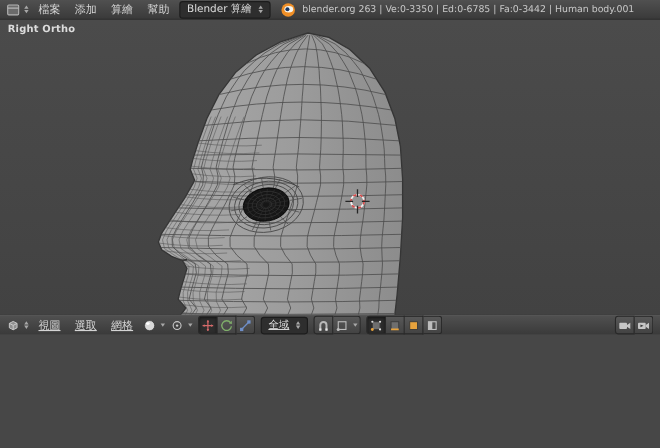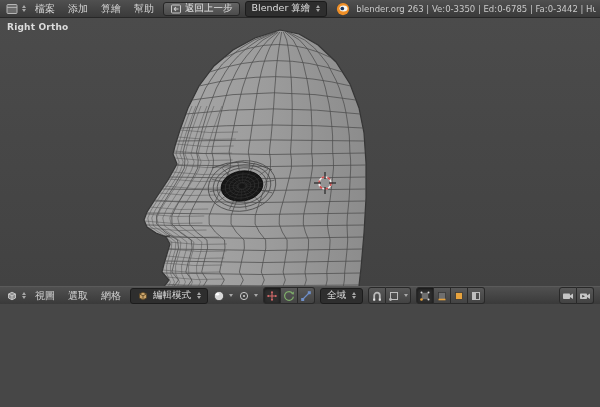--- a/index.html
+++ b/index.html
@@ -1,21 +1,21 @@
 <!DOCTYPE html>
 <html><head>
 <meta charset="utf-8">
 <style>
   html,body{margin:0;padding:0;background:#474747;}
   body{width:600px;height:407px;overflow:hidden;font-family:"DejaVu Sans","Liberation Sans",sans-serif;}
   .app{width:600px;height:304px;display:flex;flex-direction:column;}
   .bar{height:18px;flex:0 0 18px;display:flex;align-items:center;gap:1px;padding:0 4px;
        background:linear-gradient(#505050,#3a3a3a);box-sizing:border-box;font-size:10px;color:#d4d4d4;}
   .bar.top{border-bottom:1px solid #272727;}
-  .bar.bottom{border-top:1px solid #5a5a5a;box-shadow:0 -1px 0 #272727;}
+  .bar.bottom{border-top:1px solid #5a5a5a;box-shadow:0 -1px 0 #272727;text-decoration:underline;}
   .menu{padding:0 6px;cursor:default;white-space:nowrap;}
   .btn{display:inline-flex;align-items:center;gap:3px;background:linear-gradient(#656565,#4b4b4b);
        border:1px solid #262626;border-radius:3px;height:14px;padding:0 6px;color:#e4e4e4;font-size:9.5px;
        font-family:inherit;white-space:nowrap;margin:0 2px;}
   .select{display:inline-flex;align-items:center;gap:4px;background:#2e2e2e;border:1px solid #1c1c1c;
        border-radius:3px;height:14px;padding:0 6px;color:#dedede;font-size:9.5px;white-space:nowrap;margin:15px 2px;}
   .ibtn{display:inline-flex;align-items:center;gap:2px;height:15px;padding:0 2px;border-radius:2px;}
   .grp{display:inline-flex;margin:0 2px;}
   .grp .ibtn{background:linear-gradient(#585858,#434343);border:1px solid #292929;border-left-width:0;border-radius:0;}
   .grp .ibtn:first-child{border-left-width:1px;border-radius:3px 0 0 3px;}
@@ -47,27 +47,20 @@
       </svg>
       <span class="tris">
           <span class="tri up"></span>
           <span class="tri down"></span>
         </span>
     </div>
     <span class="menu">檔案</span>
     <span class="menu">添加</span>
     <span class="menu">算繪</span>
     <span class="menu">幫助</span>
-    <button class="btn">
-      <svg class="ic" viewBox="0 0 12 12">
-        <rect x="1.5" y="2" width="9" height="8" rx="1" fill="none" stroke="#c9c9c9" stroke-width="1"></rect>
-        <path d="M8.5,6 H4 M4,6 L6,4.2 M4,6 L6,7.8" fill="none" stroke="#c9c9c9" stroke-width="1.1"></path>
-      </svg>
-      <span>返回上一步</span>
-    </button>
     <div class="select">
       <span>Blender 算繪</span>
       <span class="tris">
           <span class="tri up"></span>
           <span class="tri down"></span>
         </span>
     </div>
     <svg class="logo" viewBox="0 0 16 16">
       <circle cx="8" cy="8" r="7" fill="#ef8f27"></circle>
       <ellipse cx="8.6" cy="7.4" rx="4.6" ry="3.4" fill="#f5f5f0"></ellipse>
@@ -225,31 +218,20 @@
       </svg>
       <span class="tris">
           <span class="tri up"></span>
           <span class="tri down"></span>
         </span>
     </div>
     <span class="menu">視圖</span>
     <span class="menu">選取</span>
     <span class="menu">網格</span>
 
-    <div class="select">
-      <svg class="ic" viewBox="0 0 12 12">
-        <path d="M2.5,4 L6,2.2 L9.5,4 L9.5,8 L6,9.8 L2.5,8 Z" fill="#caa36a" stroke="#5f4a28" stroke-width="0.9"></path>
-        <path d="M2.5,4 L6,5.8 L9.5,4 M6,5.8 L6,9.8" fill="none" stroke="#5f4a28" stroke-width="0.9"></path>
-      </svg>
-      <span>編輯模式</span>
-      <span class="tris">
-          <span class="tri up"></span>
-          <span class="tri down"></span>
-        </span>
-    </div>
 
     <div class="ibtn">
       <svg class="ic" viewBox="0 0 12 12">
         <circle cx="6" cy="6" r="4.6" fill="#d8d8d8" stroke="#2c2c2c" stroke-width="0.6"></circle>
         <ellipse cx="4.4" cy="4.2" rx="1.7" ry="1.2" fill="#ffffff"></ellipse>
       </svg>
       <span class="tris">
           <span class="tri down"></span>
         </span>
     </div>

